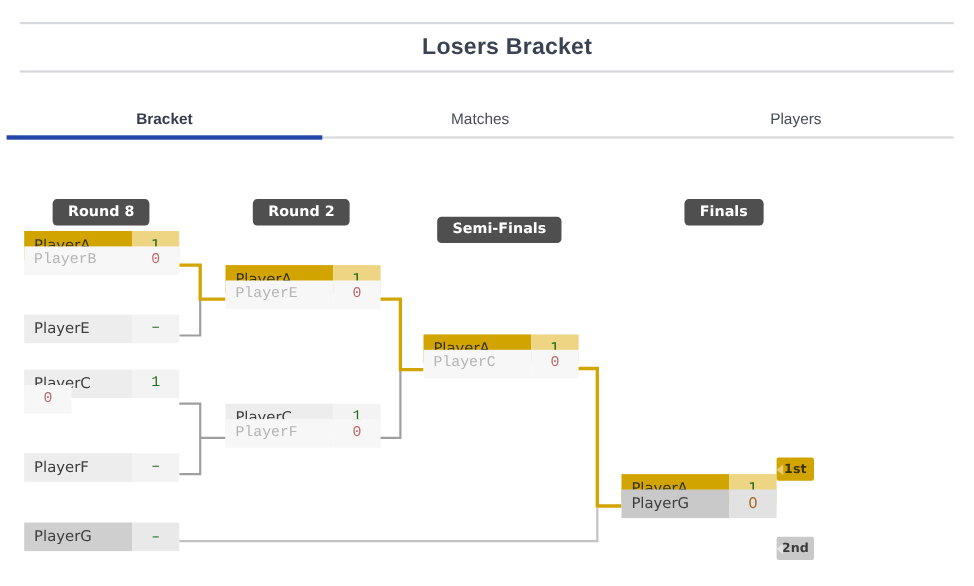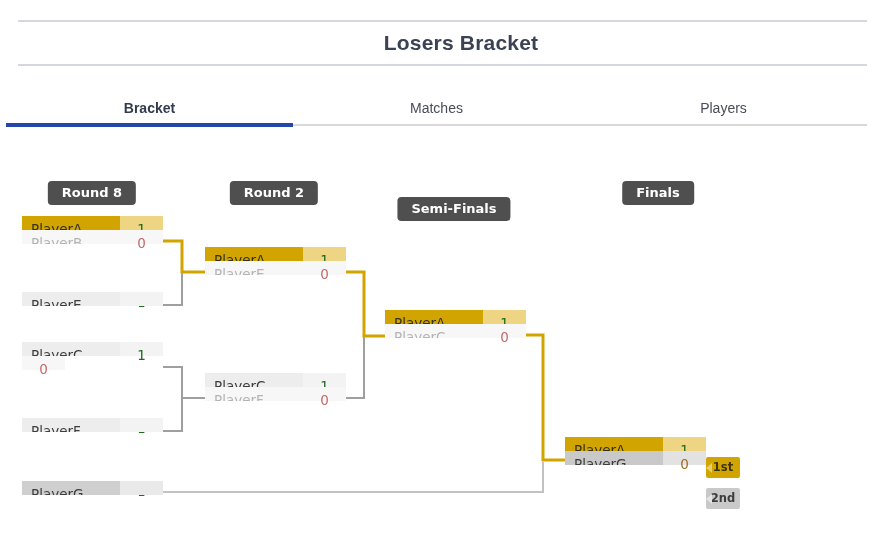--- a/index.html
+++ b/index.html
@@ -36,24 +36,24 @@
     padding:0 14px;border-radius:4px;transform:translateX(-50%);
     font-family:"DejaVu Sans",sans-serif;white-space:nowrap;
   }
   .b-r1{left:92px;} .b-r2{left:274px;} .b-semi{left:454px;margin-top:16px;} .b-finals{left:634px;margin-left:24px;}
   
   .wires{position:absolute;left:0;top:0;z-index:0;}
   .match{
     position:absolute;width:141px;z-index:1;
     font-family:"DejaVu Sans",sans-serif;font-size:13.5px;
   }
-  .prow{display:flex;height:14px;line-height:26px;cursor:pointer;}
+  .prow{display:flex;height:14px;line-height:26px;cursor:pointer;align-items:center;}
   .pname{flex:1;padding-left:9px;white-space:nowrap;overflow:hidden;}
   .pscore{width:43px;text-align:center;font-weight:500;}
-  .tex{background-image:radial-gradient(rgba(0,0,0,0.045) 1px,transparent 1.2px);background-size:5px 5px;}
+  .tex{background-image:radial-gradient(rgba(0,0,0,0.045) 1px,transparent 1.2px);background-size:5px 5px;font-family:Liberation Mono, monospace;}
   
   .champ .pname{background:#d2a400;color:#34301c;}
   .champ .pscore{background:#edd584;}
   .std .pname{background:#ededed;color:#3d3d3d;}
   .std .pscore{background:#f3f3f3;}
   .lost .pname{background:#f7f7f7;color:#b4b4b4;}
   .lost .pscore{background:#f7f7f7;}
   .byeg .pname{background:#cfcfcf;color:#3d3d3d;}
   .byeg .pscore{background:#e9e9e9;}
   .runner .pname{background:#c9c9c9;color:#3d3d3d;}
@@ -74,21 +74,21 @@
   
   .tag{
     position:absolute;left:706px;width:34px;height:21px;line-height:21px;
     text-align:center;font-size:11.5px;font-weight:700;border-radius:2px;
     font-family:"DejaVu Sans",sans-serif;z-index:1;
   }
   .tag::before{
     content:"";position:absolute;left:0;top:50%;transform:translateY(-50%);
     width:0;height:0;border-top:5px solid transparent;border-bottom:5px solid transparent;
   }
-  .tag-first{top:457px;background:#d2a400;color:#3c340d;}
+  .tag-first{top:416px;background:#d2a400;color:#3c340d;}
   .tag-first::before{border-right:6px solid #eacd6e;}
   .tag-second{top:464px;background:#c9c9c9;color:#3d3d3d;margin-top:24px;}
   .tag-second::before{border-right:6px solid #e4e4e4;}
 </style>
 </head>
 <body>
 
 <div class="rule rule-top"></div>
 <div class="page-title">Losers Bracket</div>
 <div class="rule rule-mid"></div>

